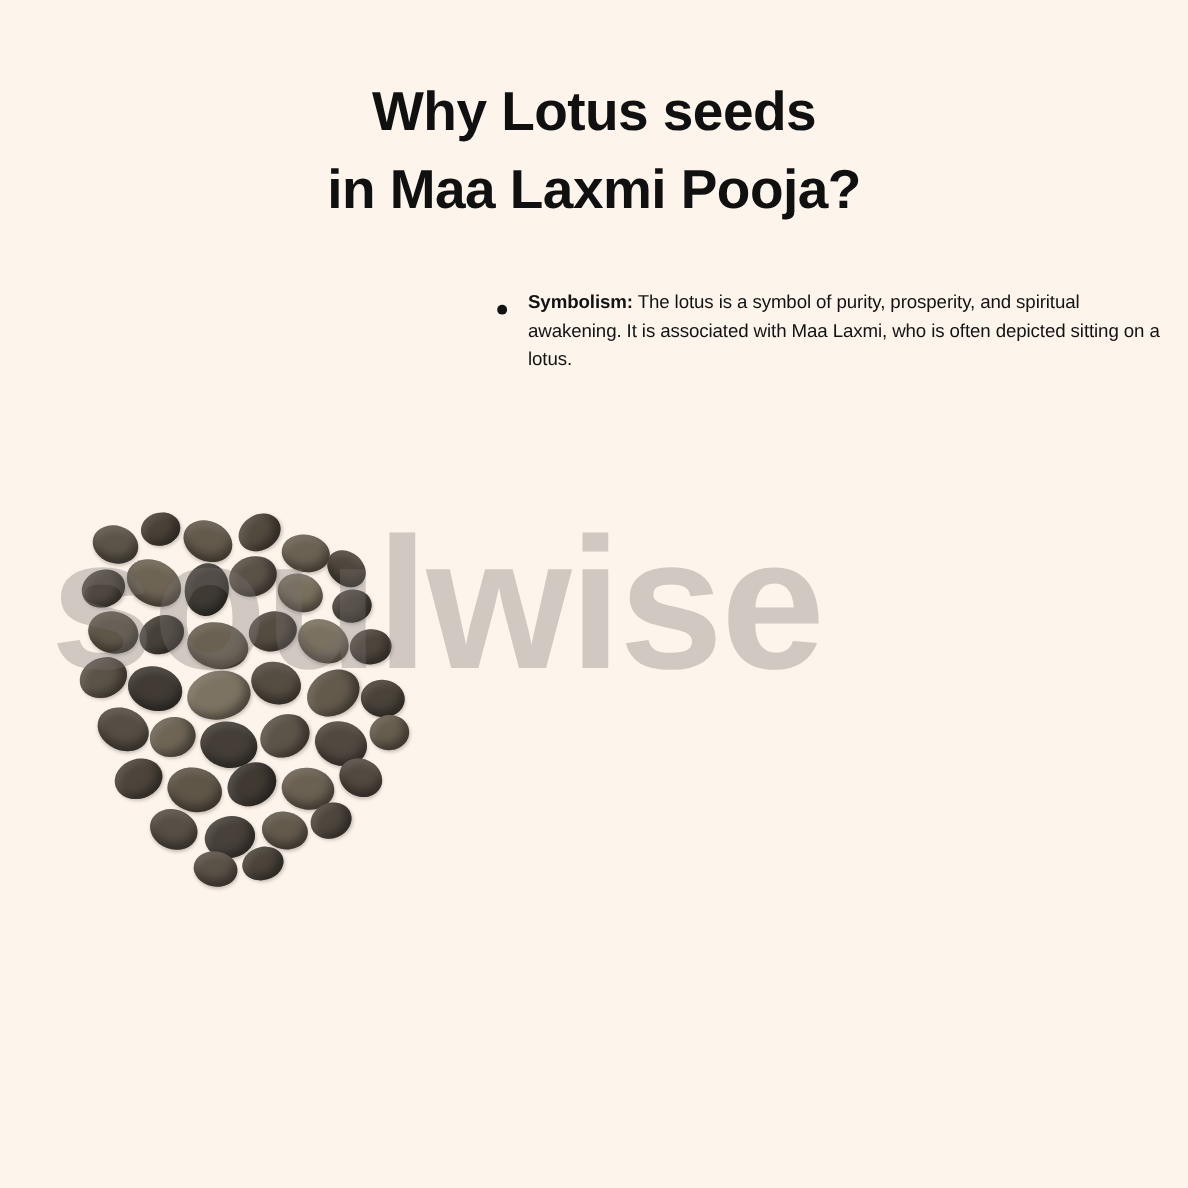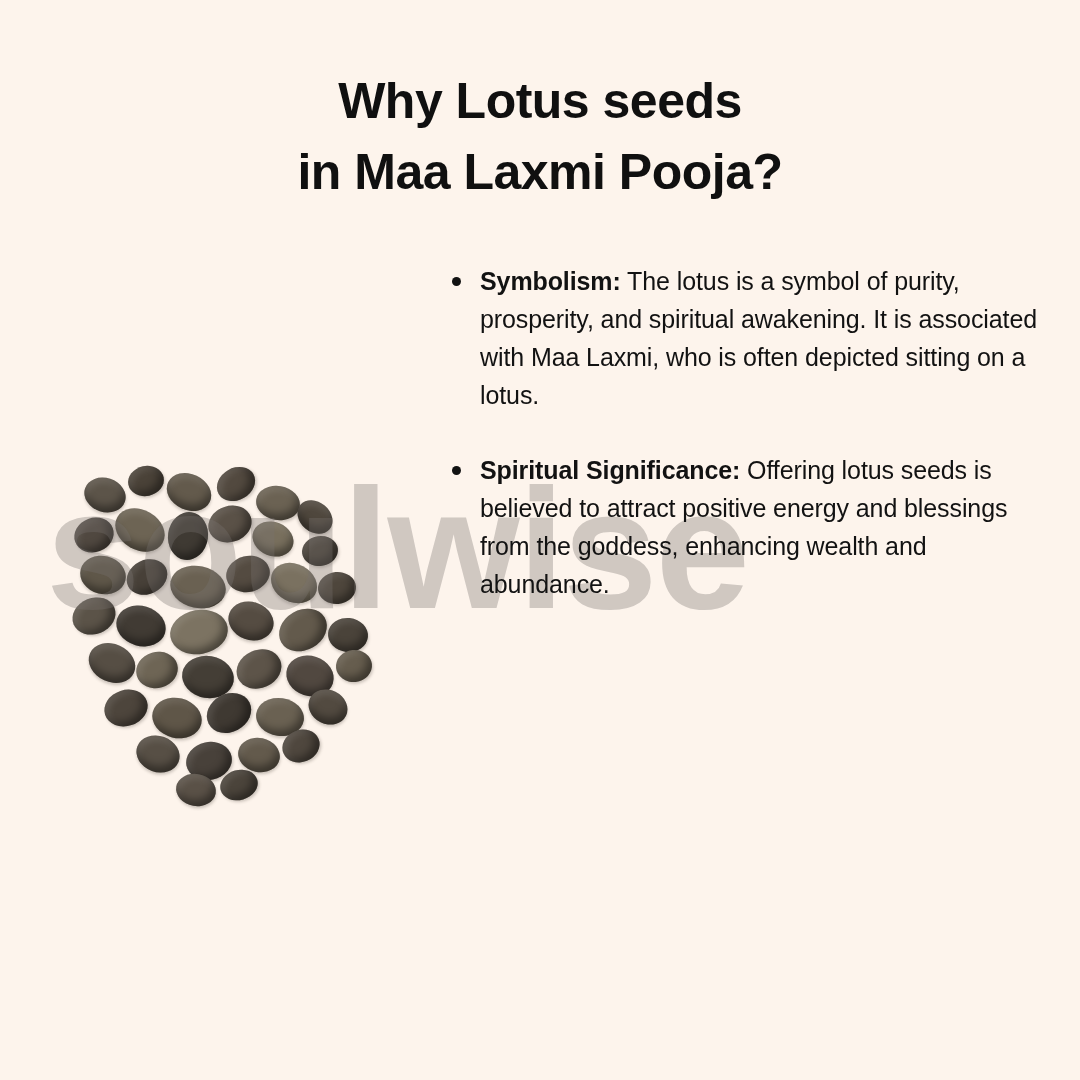--- a/index.html
+++ b/index.html
@@ -74,21 +74,21 @@
     position: absolute;
     left: 448px;
     top: 262px;
     width: 612px;
     z-index: 6;
   }
   .bullet-item {
     position: relative;
     padding-left: 32px;
     margin-bottom: 37px;
-    font-size: 25px;
+    font-size: 17px;
     line-height: 1.52;
     color: #121212;
     letter-spacing: -0.1px;
   }
   .bullet-item:last-child { margin-bottom: 0; }
   .bullet-dot {
     position: absolute;
     left: 4px;
     top: 15px;
     width: 9px;
@@ -165,21 +165,17 @@
 
   <div class="watermark">soulwise</div>
 
   <div class="content">
 
     <div class="bullet-item">
       <span class="bullet-dot"></span>
       <span class="bullet-head">Symbolism:</span><span class="bullet-body"> The lotus is a symbol of purity, prosperity, and spiritual awakening. It is associated with Maa Laxmi, who is often depicted sitting on a lotus.</span>
     </div>
 
-    <div class="bullet-item">
-      <span class="bullet-dot"></span>
-      <span class="bullet-head">Spiritual Significance:</span><span class="bullet-body"> Offering lotus seeds is believed to attract positive energy and blessings from the goddess, enhancing wealth and abundance.</span>
-    </div>
 
 
   </div>
 
 </div>
 
 </body></html>

